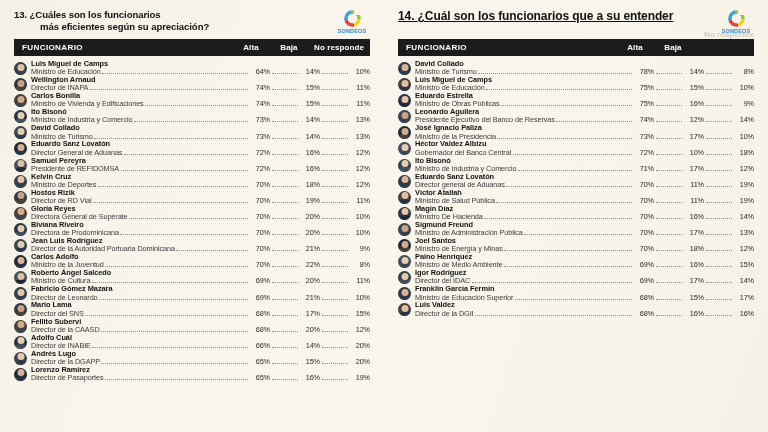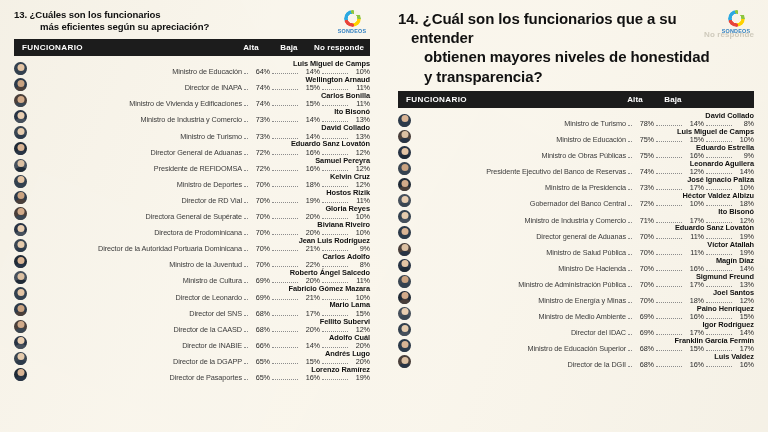--- a/index.html
+++ b/index.html
@@ -95,21 +95,21 @@
   }
   .title {
     font-size: 9.6px;
     font-weight: bold;
     color: #111;
     line-height: 1.28;
     letter-spacing: -.1px;
     padding-left: 13px;
     text-indent: -13px;
   }
-  .panel-right .title { font-size: 15px; padding-left: 13px; }
+  .panel-right .title { font-size: 12px; padding-left: 13px; text-decoration: underline; }
   .title .l2 { display: block; text-indent: 0; padding-left: 13px; }
 
   
   .logo {
     flex: 0 0 auto;
     width: 36px;
     text-align: center;
     margin-left: 4px;
     margin-top: 1px;
   }
@@ -224,21 +224,20 @@
     transform: translateX(-50%);
     background: #3d4a5c;
   }
 
   .rowtext {
     flex: 1 1 auto;
     min-width: 0;
     display: flex;
     flex-direction: column;
     justify-content: flex-start;
-    align-items: flex-end;
   }
   .person {
     font-size: 7.4px;
     font-weight: bold;
     color: #111;
     line-height: 7.8px;
     white-space: nowrap;
     letter-spacing: -.05px;
   }
   .detail {
@@ -667,21 +666,20 @@
             </div>
           </div>
         </div>
       </div>
   </section>
 
   <section class="panel panel-right">
     <div class="title-row">
       <h2 class="title">
         <span>14. ¿Cuál son los funcionarios que a su entender</span>
-        <span class="l2">obtienen mayores niveles de honestidad y transparencia?</span>
       </h2>
       <div class="logo">
         <div class="logo-ring"></div>
         <div class="logo-text">SONDEOS</div>
       </div>
     </div>
 
     <div class="ghost-col">No responde</div>
 
     <div class="thead">

